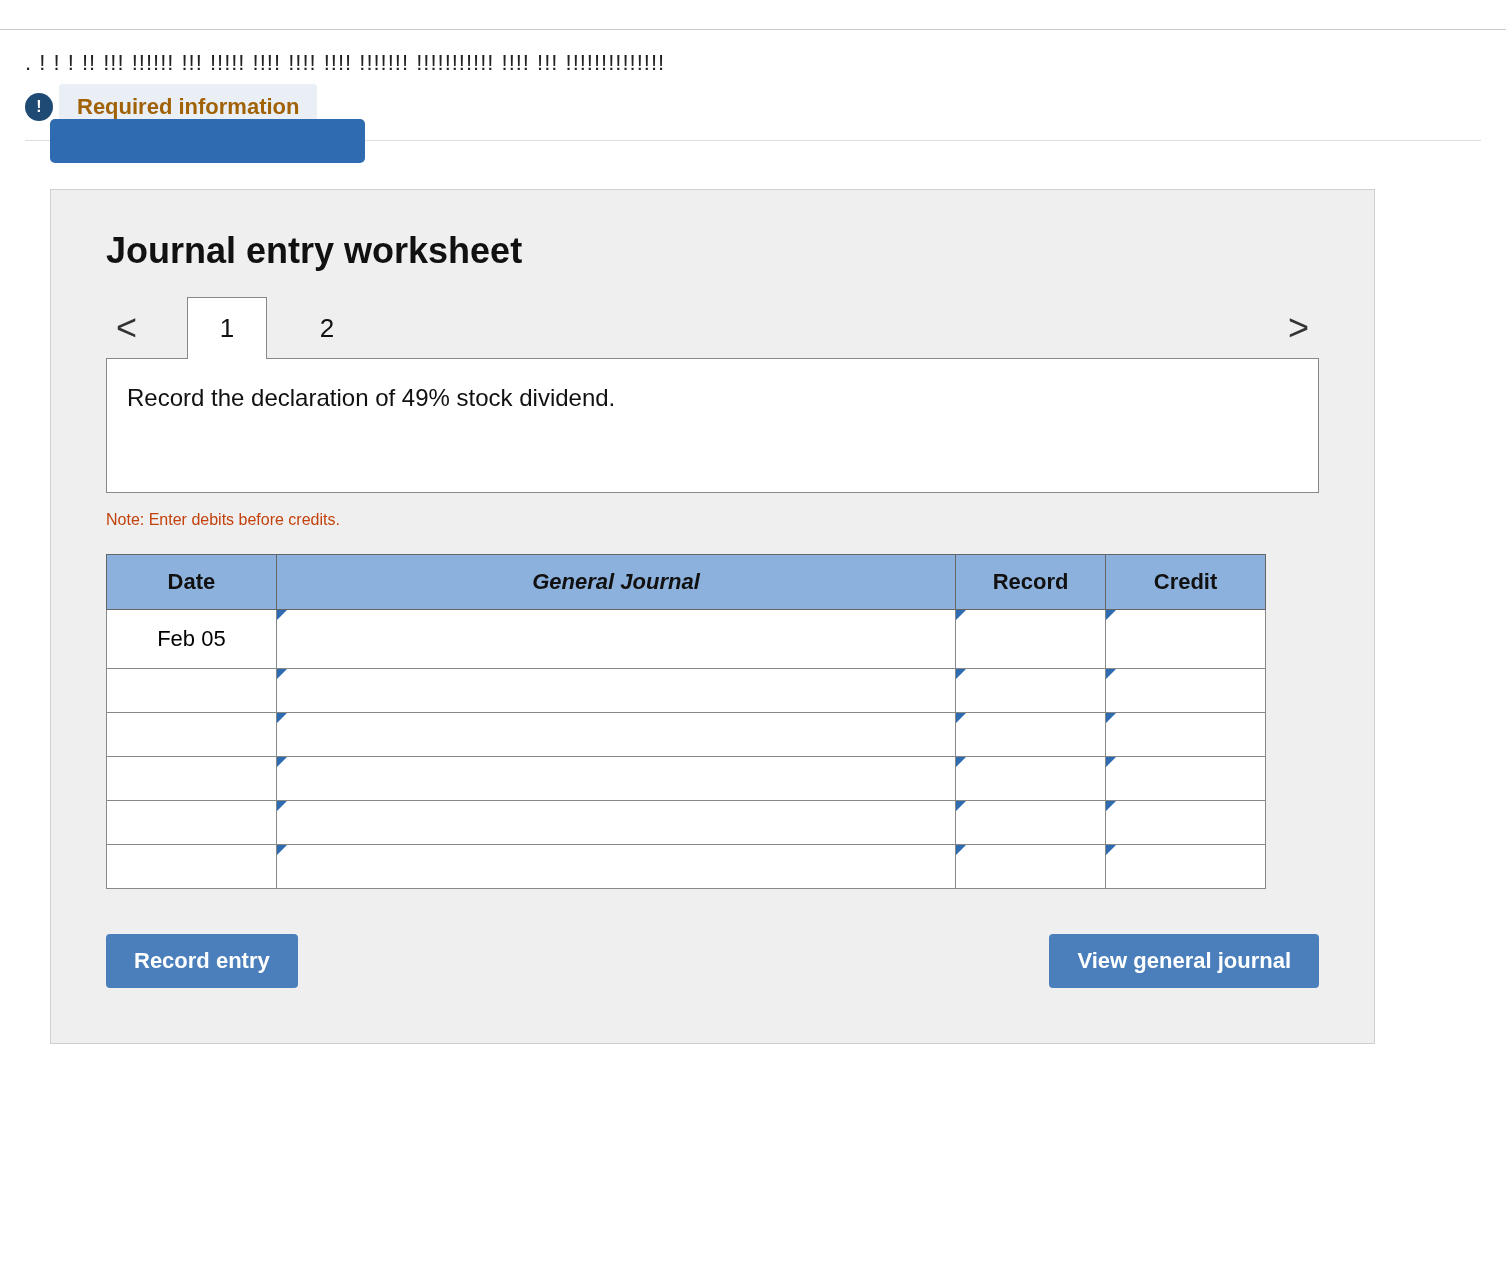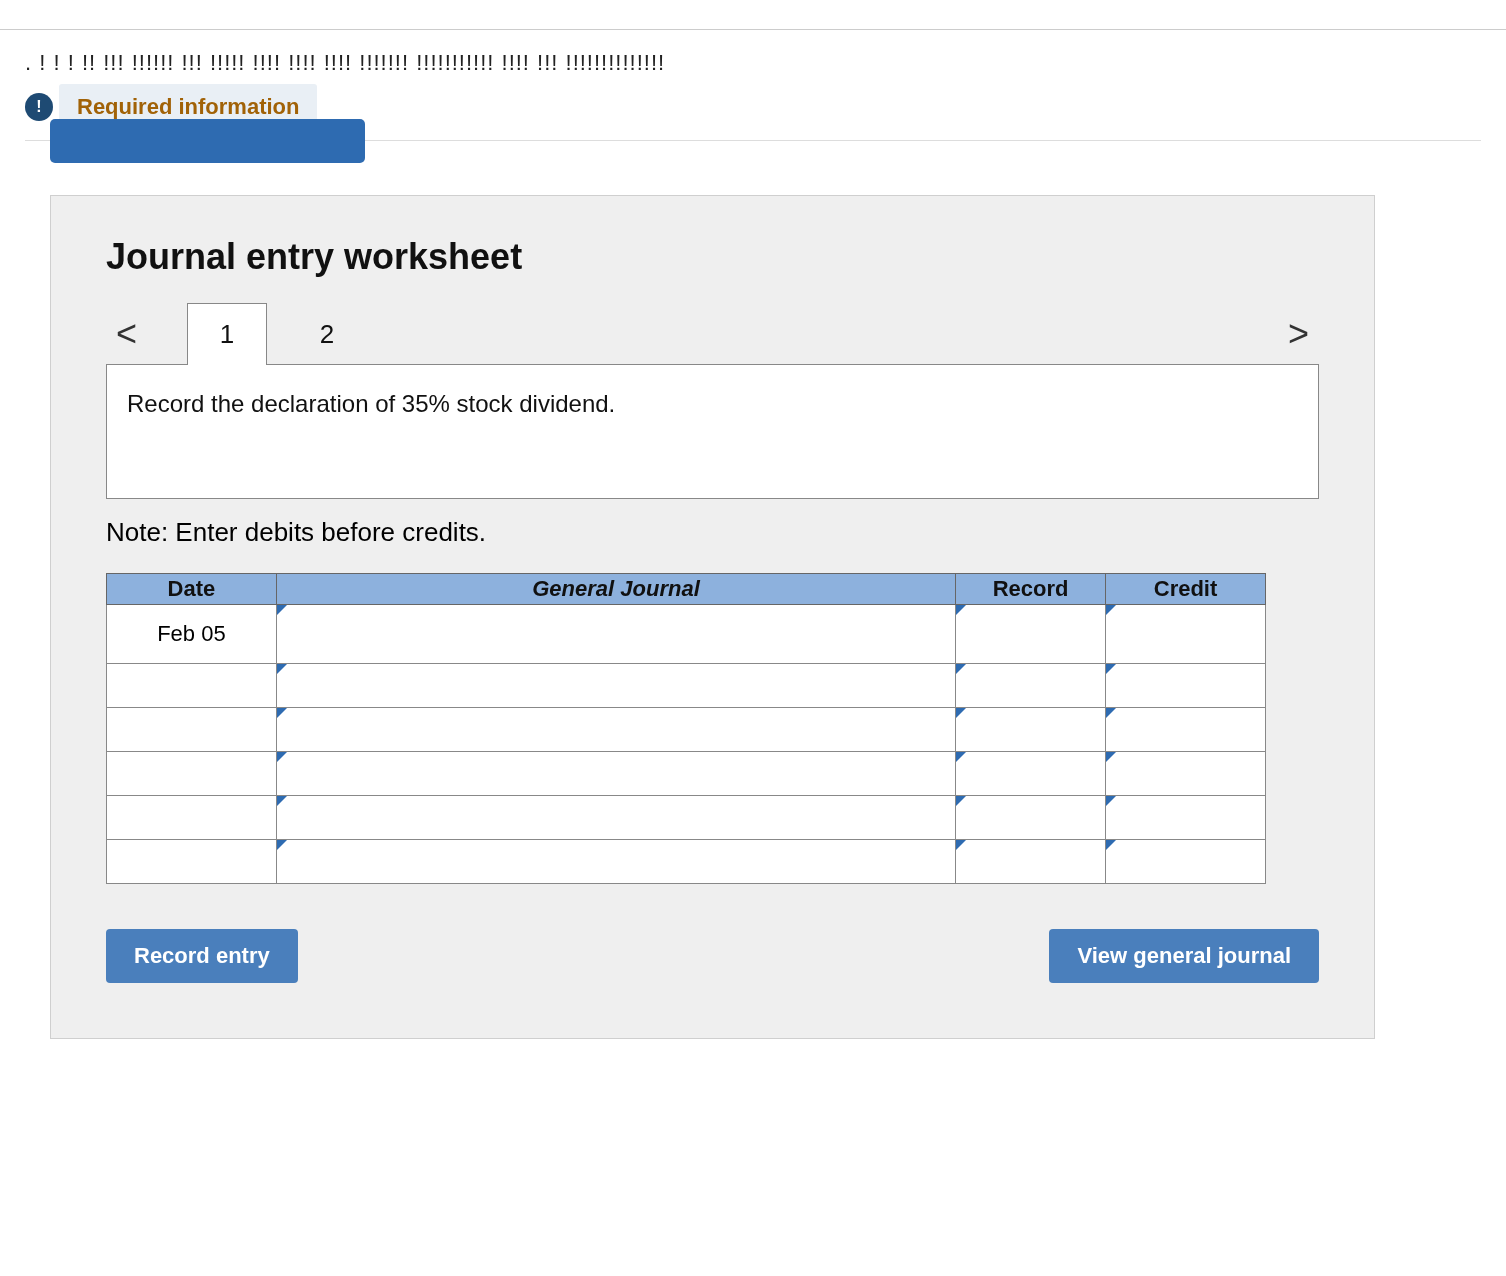--- a/index.html
+++ b/index.html
@@ -70,21 +70,21 @@
     background: #2e6bb1;
     border-radius: 5px;
     position: relative;
     top: -22px;
     margin-left: 25px;
   }
 
   .worksheet-card {
     width: 1325px;
     margin-left: 25px;
-    margin-top: 10px;
+    margin-top: 4px;
     border: 1px solid #cfcfcf;
     background: #efefef;
     padding: 40px 55px 55px 55px;
   }
 
   .ws-title {
     font-family: Verdana, sans-serif;
     font-weight: 900;
     font-size: 36px;
     color: #111;
@@ -138,37 +138,37 @@
     padding: 25px 20px 80px 20px;
     font-family: Verdana, sans-serif;
     font-size: 24px;
     color: #111;
     z-index: 1;
   }
 
   .note-line {
     margin-top: 18px;
     font-family: Verdana, sans-serif;
-    font-size: 26px;
-    color: #000000;
+    font-size: 16px;
+    color: #c2410c;
   }
 
   
   .journal-table {
     margin-top: 25px;
     border-collapse: collapse;
     width: 1160px;
   }
   .journal-table th {
     background: #8db1dd;
     color: #111;
     font-family: Verdana, sans-serif;
     font-weight: bold;
     font-size: 22px;
-    padding: 2px 8px;
+    padding: 14px 8px;
     border: 1.5px solid #666;
     text-align: center;
   }
   .journal-table td {
     border: 1.5px solid #888;
     height: 44px;
     background: #fff;
     font-family: Verdana, sans-serif;
     font-size: 22px;
     text-align: center;
@@ -234,21 +234,21 @@
 
     <div class="ws-nav-row">
       <div class="ws-nav-left">
         <span class="nav-arrow">&lt;</span>
         <div class="tab-box tab-active">1</div>
         <div class="tab-box tab-inactive">2</div>
       </div>
       <span class="nav-arrow">&gt;</span>
     </div>
 
-    <div class="instruction-box">Record the declaration of 35% stock dividend.</div>
+    <div class="instruction-box">Record the declaration of 49% stock dividend.</div>
 
     <div class="note-line">Note: Enter debits before credits.</div>
 
     <table class="journal-table">
       <thead>
         <tr>
           <th class="col-date">Date</th>
           <th class="col-gj">General Journal</th>
           <th class="col-debit">Record</th>
           <th class="col-credit">Credit</th>

